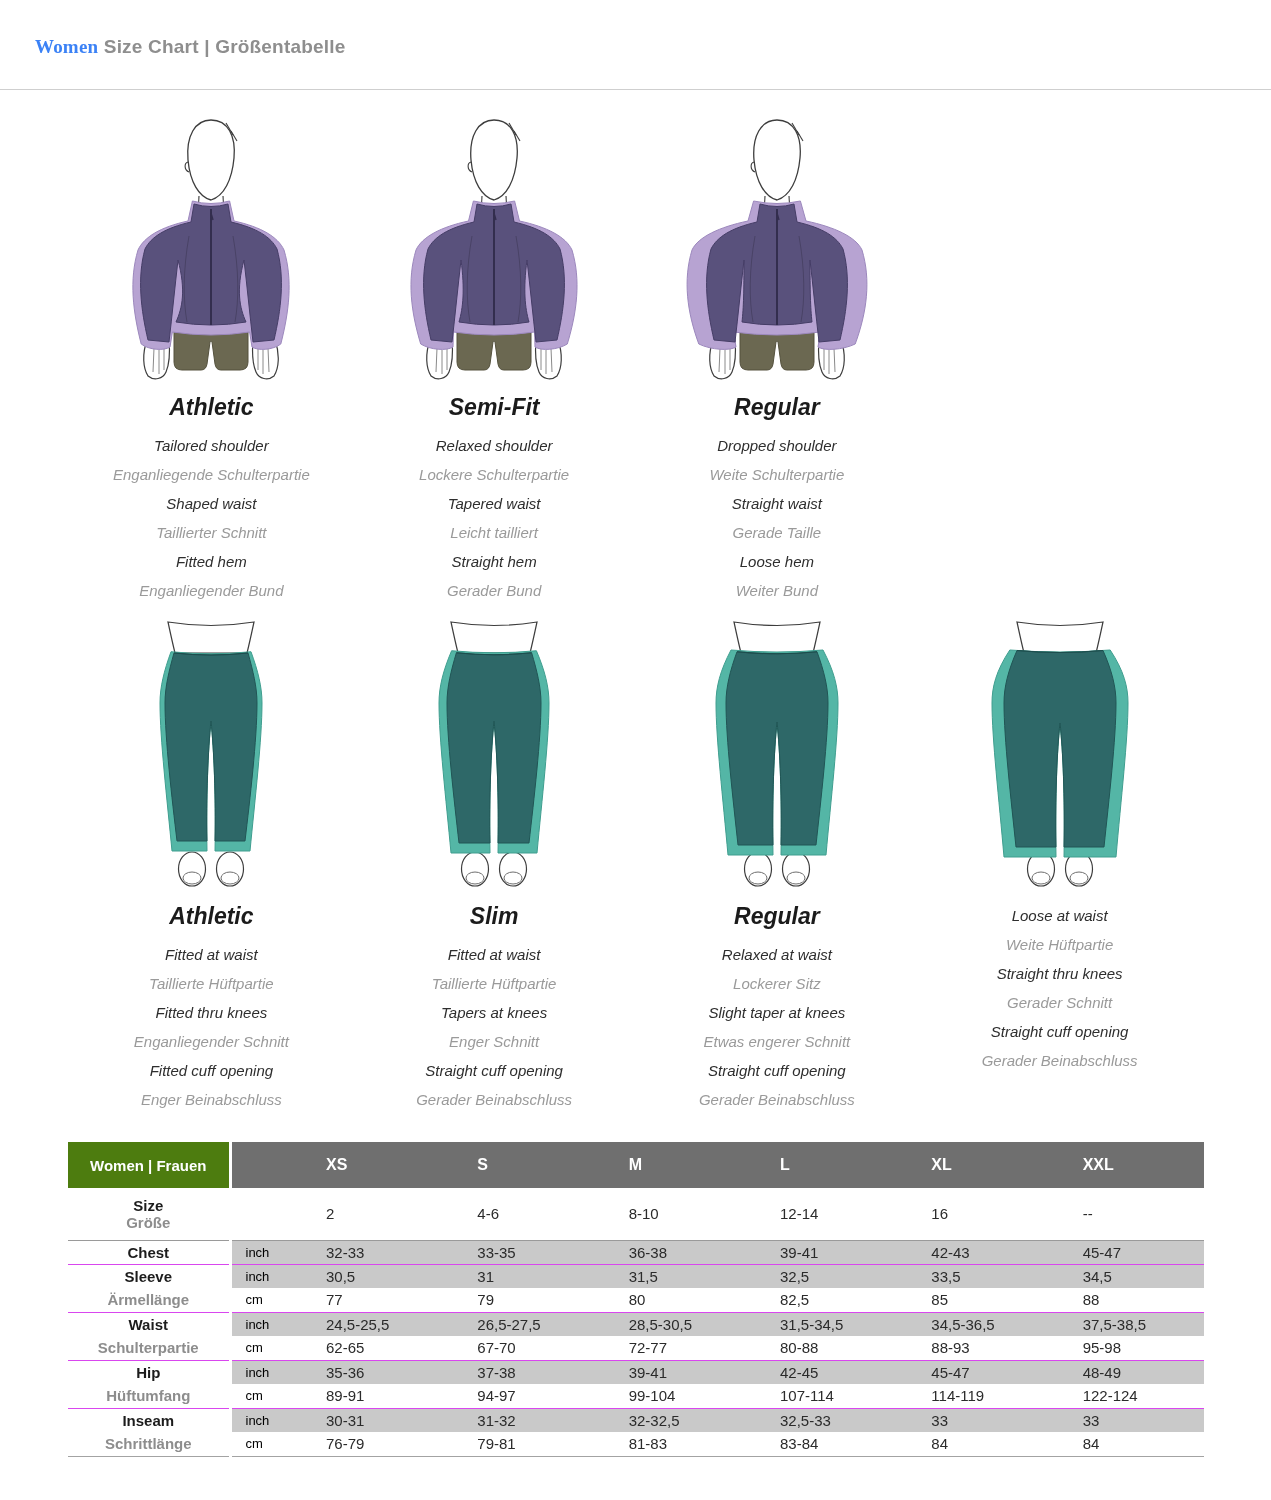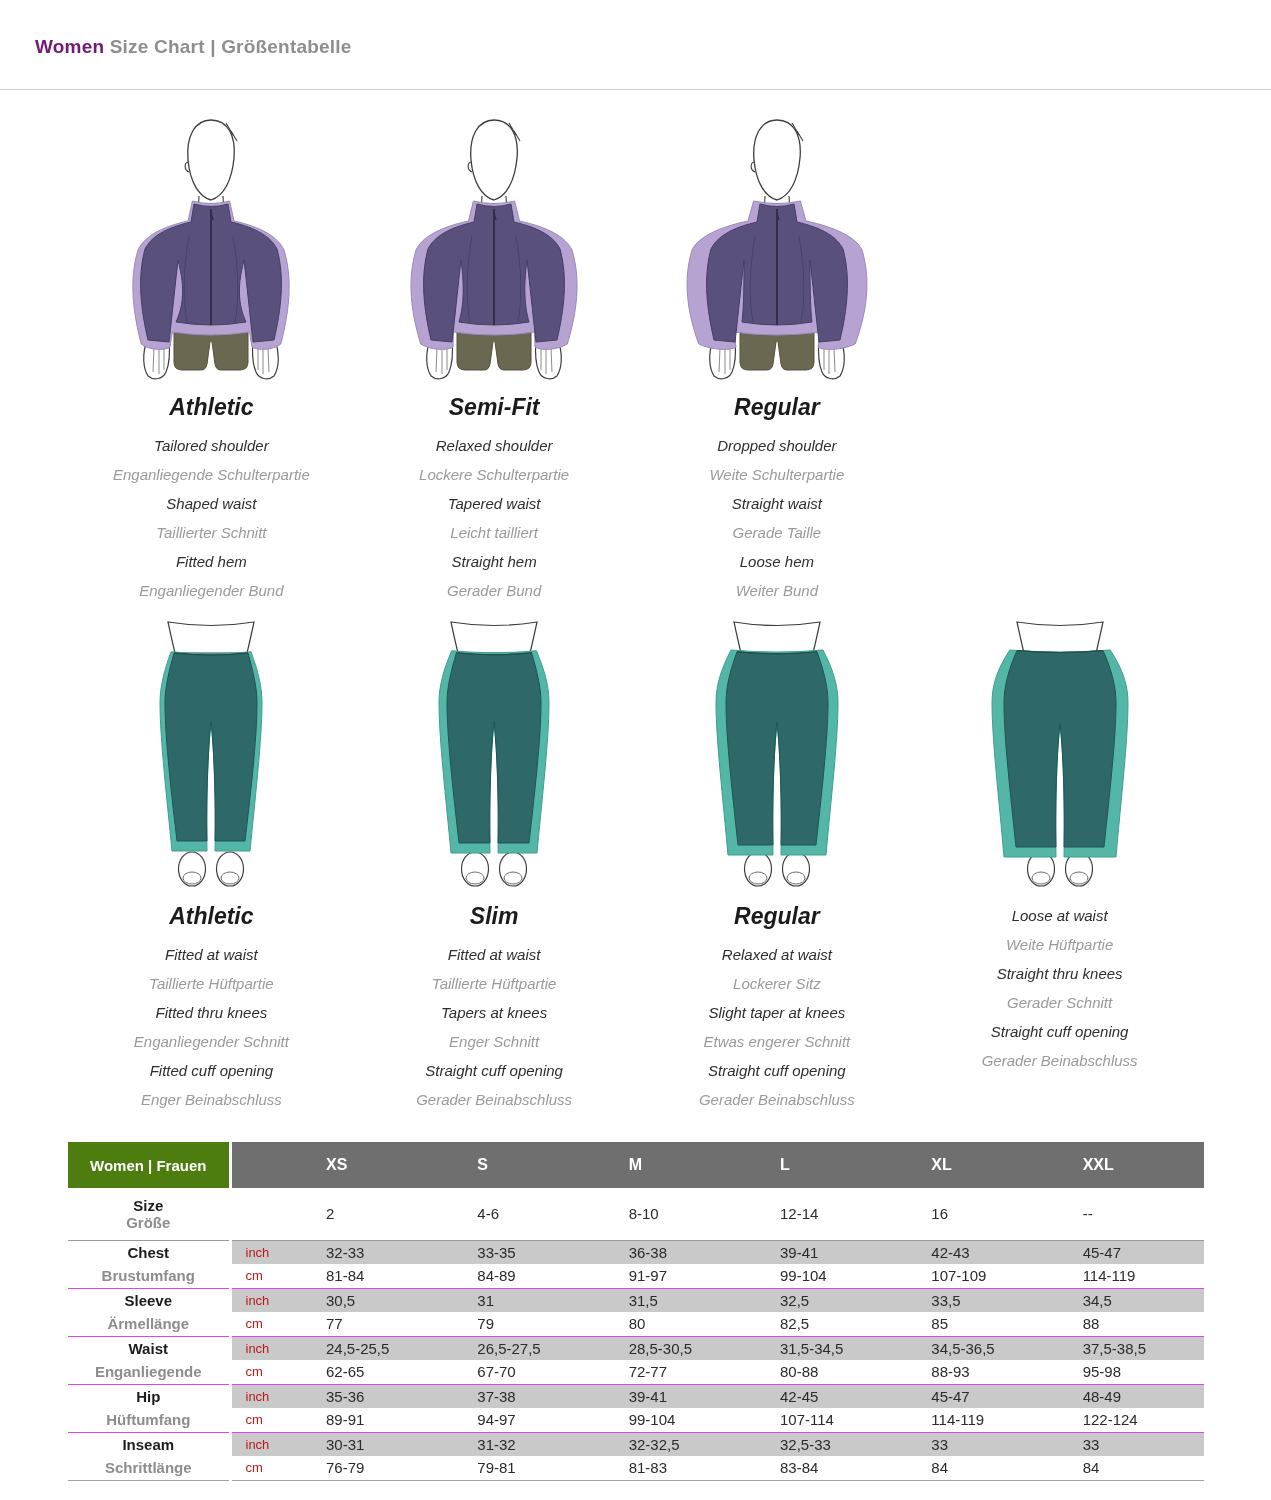--- a/index.html
+++ b/index.html
@@ -2,21 +2,21 @@
 <html><head>
 <meta charset="utf-8">
 <style>
   * { box-sizing: border-box; margin: 0; padding: 0; }
   html, body { width: 1271px; background: #fff; font-family: "Liberation Sans", sans-serif; }
   body { height: 1500px; overflow: hidden; }
 
   
   .page-header { height: 90px; border-bottom: 1px solid #cfcfcf; padding: 36px 0 0 35px; }
   .page-header h1 { font-size: 19px; font-weight: bold; letter-spacing: 0.2px; }
-  .page-header .red { color: #701a75; }
+  .page-header .red { color: #3b82f6; font-family: Liberation Serif, serif; }
   .page-header .gray { color: #8e8e8e; }
 
   
   .fits { display: grid; grid-template-columns: repeat(4, 1fr); margin: 0 70px; font-style: italic; }
   .fits-jackets { margin-top: 20px; }
   .fits-pants { margin-top: 20px; }
   .fit-col { text-align: center; }
   .fig-wrap { height: 272px; display: flex; justify-content: center; align-items: flex-start; }
   .fit-name { font-size: 23px; font-weight: bold; color: #1b1b1b; margin-top: 12px; }
   .feat { font-size: 15px; line-height: 16px; padding-top: 13px; }
@@ -25,21 +25,21 @@
   .feat.de { color: #9a9a9a; }
 
   
   .size-table { width: 1136px; margin: 34px 0 0 68px; table-layout: fixed; border-collapse: collapse; }
   .size-table thead th { background: #6f6f6f; color: #fff; font-size: 16px; font-weight: bold; height: 46px; text-align: left; padding-left: 30px; }
   .size-table th.corner { background: #4d7c0f; font-size: 15px; text-align: center; padding: 0; }
   .size-table th.unit-h { padding: 0; border-left: 3px solid #fff; }
   .size-table tbody td { font-size: 15px; color: #2b2b2b; height: 24px; padding-left: 30px; text-align: left; vertical-align: middle; }
   .size-table td.lab { text-align: center; padding: 0; font-weight: bold; color: #1c1c1c; }
   .size-table td.lab.de, .size-table td.lab .de { color: #8d8d8d; }
-  .size-table td.unit { font-size: 13px; color: #b91c1c; padding-left: 14px; border-left: 3px solid #fff; }
+  .size-table td.unit { font-size: 13px; color: #000000; padding-left: 14px; border-left: 3px solid #fff; }
   .size-table tr.size-row td { height: 52px; border-bottom: 1px solid #9a9a9a; }
   .size-table tr.r-inch td { border-top: 1px solid #d946ef; }
   .size-table tr.r-inch td:not(.lab) { background: #c9c9c9; }
   .size-table tbody tr:last-child td { border-bottom: 1px solid #a3a3a3; }
 </style>
 </head>
 <body>
 
 <header class="page-header">
   <h1><span class="red">Women</span> <span class="gray">Size Chart | Größentabelle</span></h1>
@@ -424,30 +424,20 @@
     <tr class="r-inch">
       <td class="lab">Chest</td>
       <td class="unit">inch</td>
       <td>32-33</td>
       <td>33-35</td>
       <td>36-38</td>
       <td>39-41</td>
       <td>42-43</td>
       <td>45-47</td>
     </tr>
-    <tr class="r-cm">
-      <td class="lab de">Brustumfang</td>
-      <td class="unit">cm</td>
-      <td>81-84</td>
-      <td>84-89</td>
-      <td>91-97</td>
-      <td>99-104</td>
-      <td>107-109</td>
-      <td>114-119</td>
-    </tr>
 
     <tr class="r-inch">
       <td class="lab">Sleeve</td>
       <td class="unit">inch</td>
       <td>30,5</td>
       <td>31</td>
       <td>31,5</td>
       <td>32,5</td>
       <td>33,5</td>
       <td>34,5</td>
@@ -467,21 +457,21 @@
       <td class="lab">Waist</td>
       <td class="unit">inch</td>
       <td>24,5-25,5</td>
       <td>26,5-27,5</td>
       <td>28,5-30,5</td>
       <td>31,5-34,5</td>
       <td>34,5-36,5</td>
       <td>37,5-38,5</td>
     </tr>
     <tr class="r-cm">
-      <td class="lab de">Enganliegende</td>
+      <td class="lab de">Schulterpartie</td>
       <td class="unit">cm</td>
       <td>62-65</td>
       <td>67-70</td>
       <td>72-77</td>
       <td>80-88</td>
       <td>88-93</td>
       <td>95-98</td>
     </tr>
 
     <tr class="r-inch">

